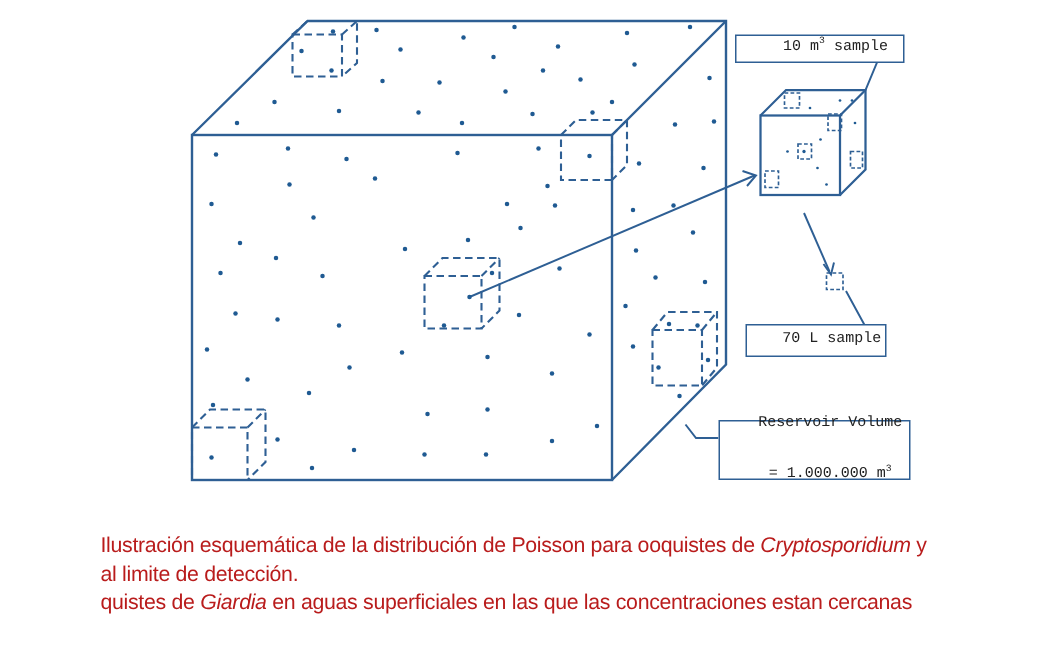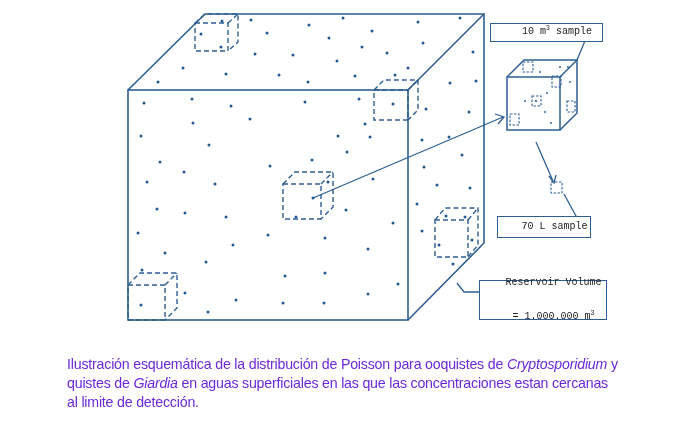--- a/index.html
+++ b/index.html
@@ -8,21 +8,21 @@
   .callout {
     position: absolute; background: #fff; border: 1.5px solid #2e5f94;
     color: #222; font-family: Liberation Mono, monospace; font-size: 10px;
     display: flex; flex-direction: column; align-items: center; justify-content: center;
     line-height: 1.45; text-align: right; padding-left: 21px;
   }
   .callout sup { font-size: 6.5px; vertical-align: super; line-height: 0; }
   #caption {
     position: absolute; left: 67px; top: 355px; width: 620px;
     font-family: "Liberation Sans", sans-serif; font-size: 14.2px; line-height: 19px;
-    color: #6d28d9; letter-spacing: -0.2px;
+    color: #b91c1c; letter-spacing: -0.2px;
   }
   #caption span { display: block; white-space: nowrap; }
   #caption em { font-style: italic; }
 </style>
 </head>
 <body>
 
 <svg id="diagram" width="700" height="340" viewBox="0 0 700 340" xmlns="http://www.w3.org/2000/svg">
   <g fill="none" stroke="#2e5f94" stroke-width="1.6">
 
@@ -205,15 +205,15 @@
   <div>70 L sample</div>
 </div>
 
 <div class="callout" style="left:479px; top:280px; width:105px; height:38px;gap:20px;">
   <div>Reservoir Volume</div>
   <div><span>= 1.000.000 m</span><sup>3</sup></div>
 </div>
 
 <div id="caption">
   <span><span style="display:inline">Ilustración esquemática de la distribución de Poisson para ooquistes de </span><em>Cryptosporidium</em><span style="display:inline"> y</span></span>
+  <span>al limite de detección.</span>
   <span><span style="display:inline">quistes de </span><em>Giardia</em><span style="display:inline"> en aguas superficiales en las que las concentraciones estan cercanas</span></span>
-  <span>al limite de detección.</span>
 </div>
 
 </body></html>

